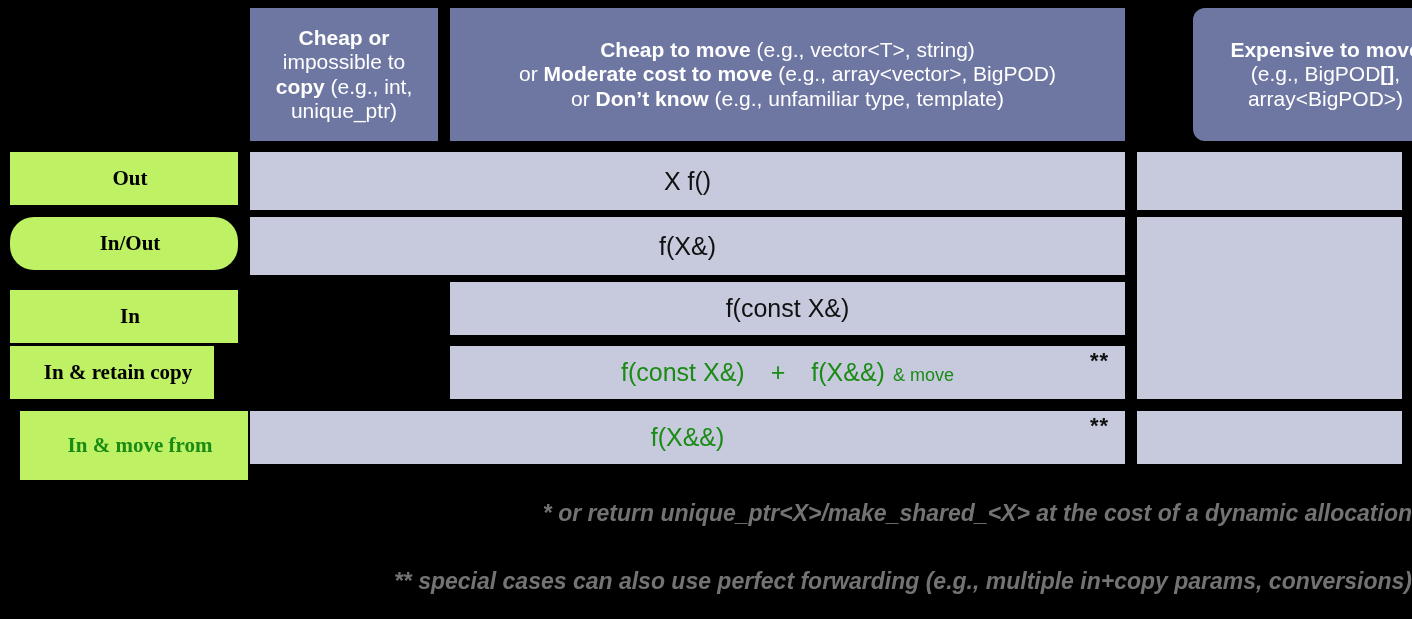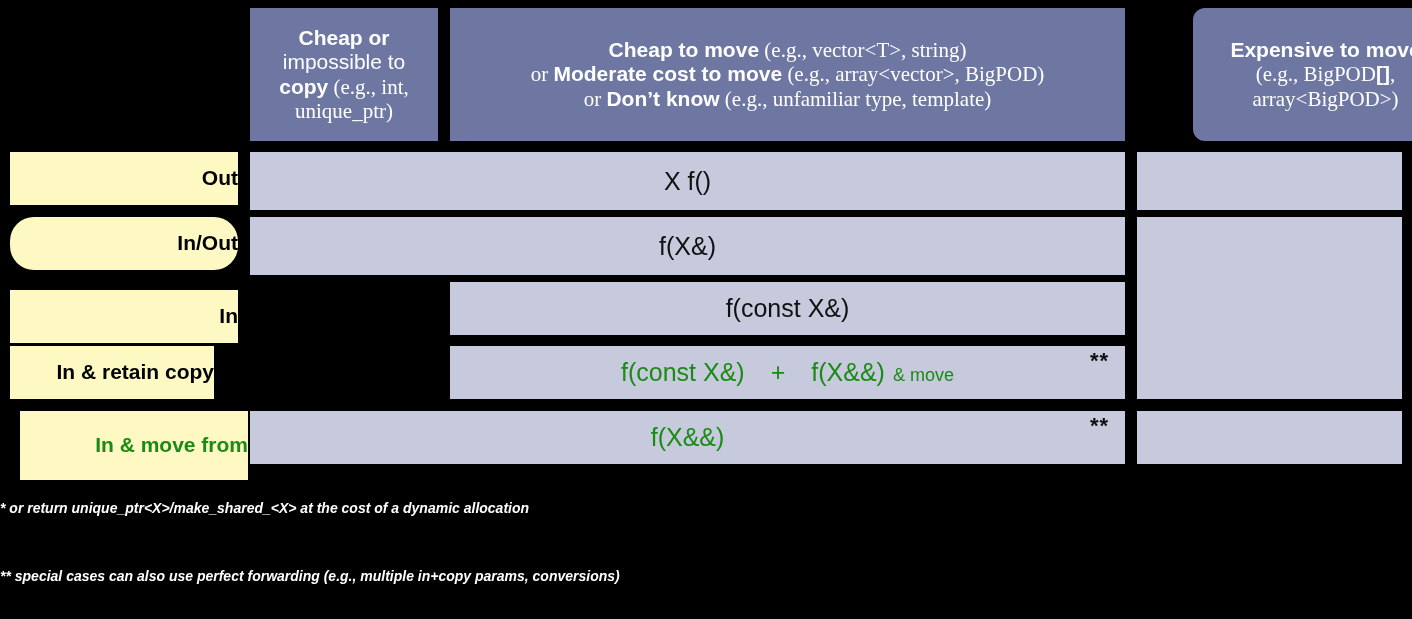--- a/index.html
+++ b/index.html
@@ -31,31 +31,32 @@
     line-height: 1.16;
   }
 
   
   .hdr {
     background: #6e77a2;
     color: #ffffff;
     font-size: 21px;
     padding: 4px 8px;
   }
-  .hdr .reg { font-weight: normal; font-family: Liberation Serif, serif; }
+  .hdr .reg { font-weight: normal; }
 
   
   .rowlab {
-    background: #fef9c3;
+    background: #bef264;
     color: #000000;
     font-size: 21px;
     font-weight: bold;
-    justify-content: flex-end;
+    justify-content: center;
     text-align: left;
     padding-left: 12px;
+    font-family: Liberation Serif, serif;
   }
   .rowlab.green { color: #1a8b14; }
 
   
   .body-cell {
     background: #c6cadc;
     color: #111111;
     font-size: 25px;
     font-weight: normal;
   }
@@ -81,25 +82,25 @@
     top: 2px;
     font-size: 22px;
     font-weight: bold;
     color: #111111;
     letter-spacing: 1px;
   }
 
   
   .footnote {
     position: absolute;
-    color: #ffffff;
+    color: #737373;
     font-style: italic;
     font-weight: bold;
-    font-size: 14px;
-    text-align: left;
+    font-size: 23px;
+    text-align: right;
     width: 100%;
     left: 0;
     white-space: nowrap;
   }
 
   
   .corner {
     position: absolute;
     background: #000000;
   }

